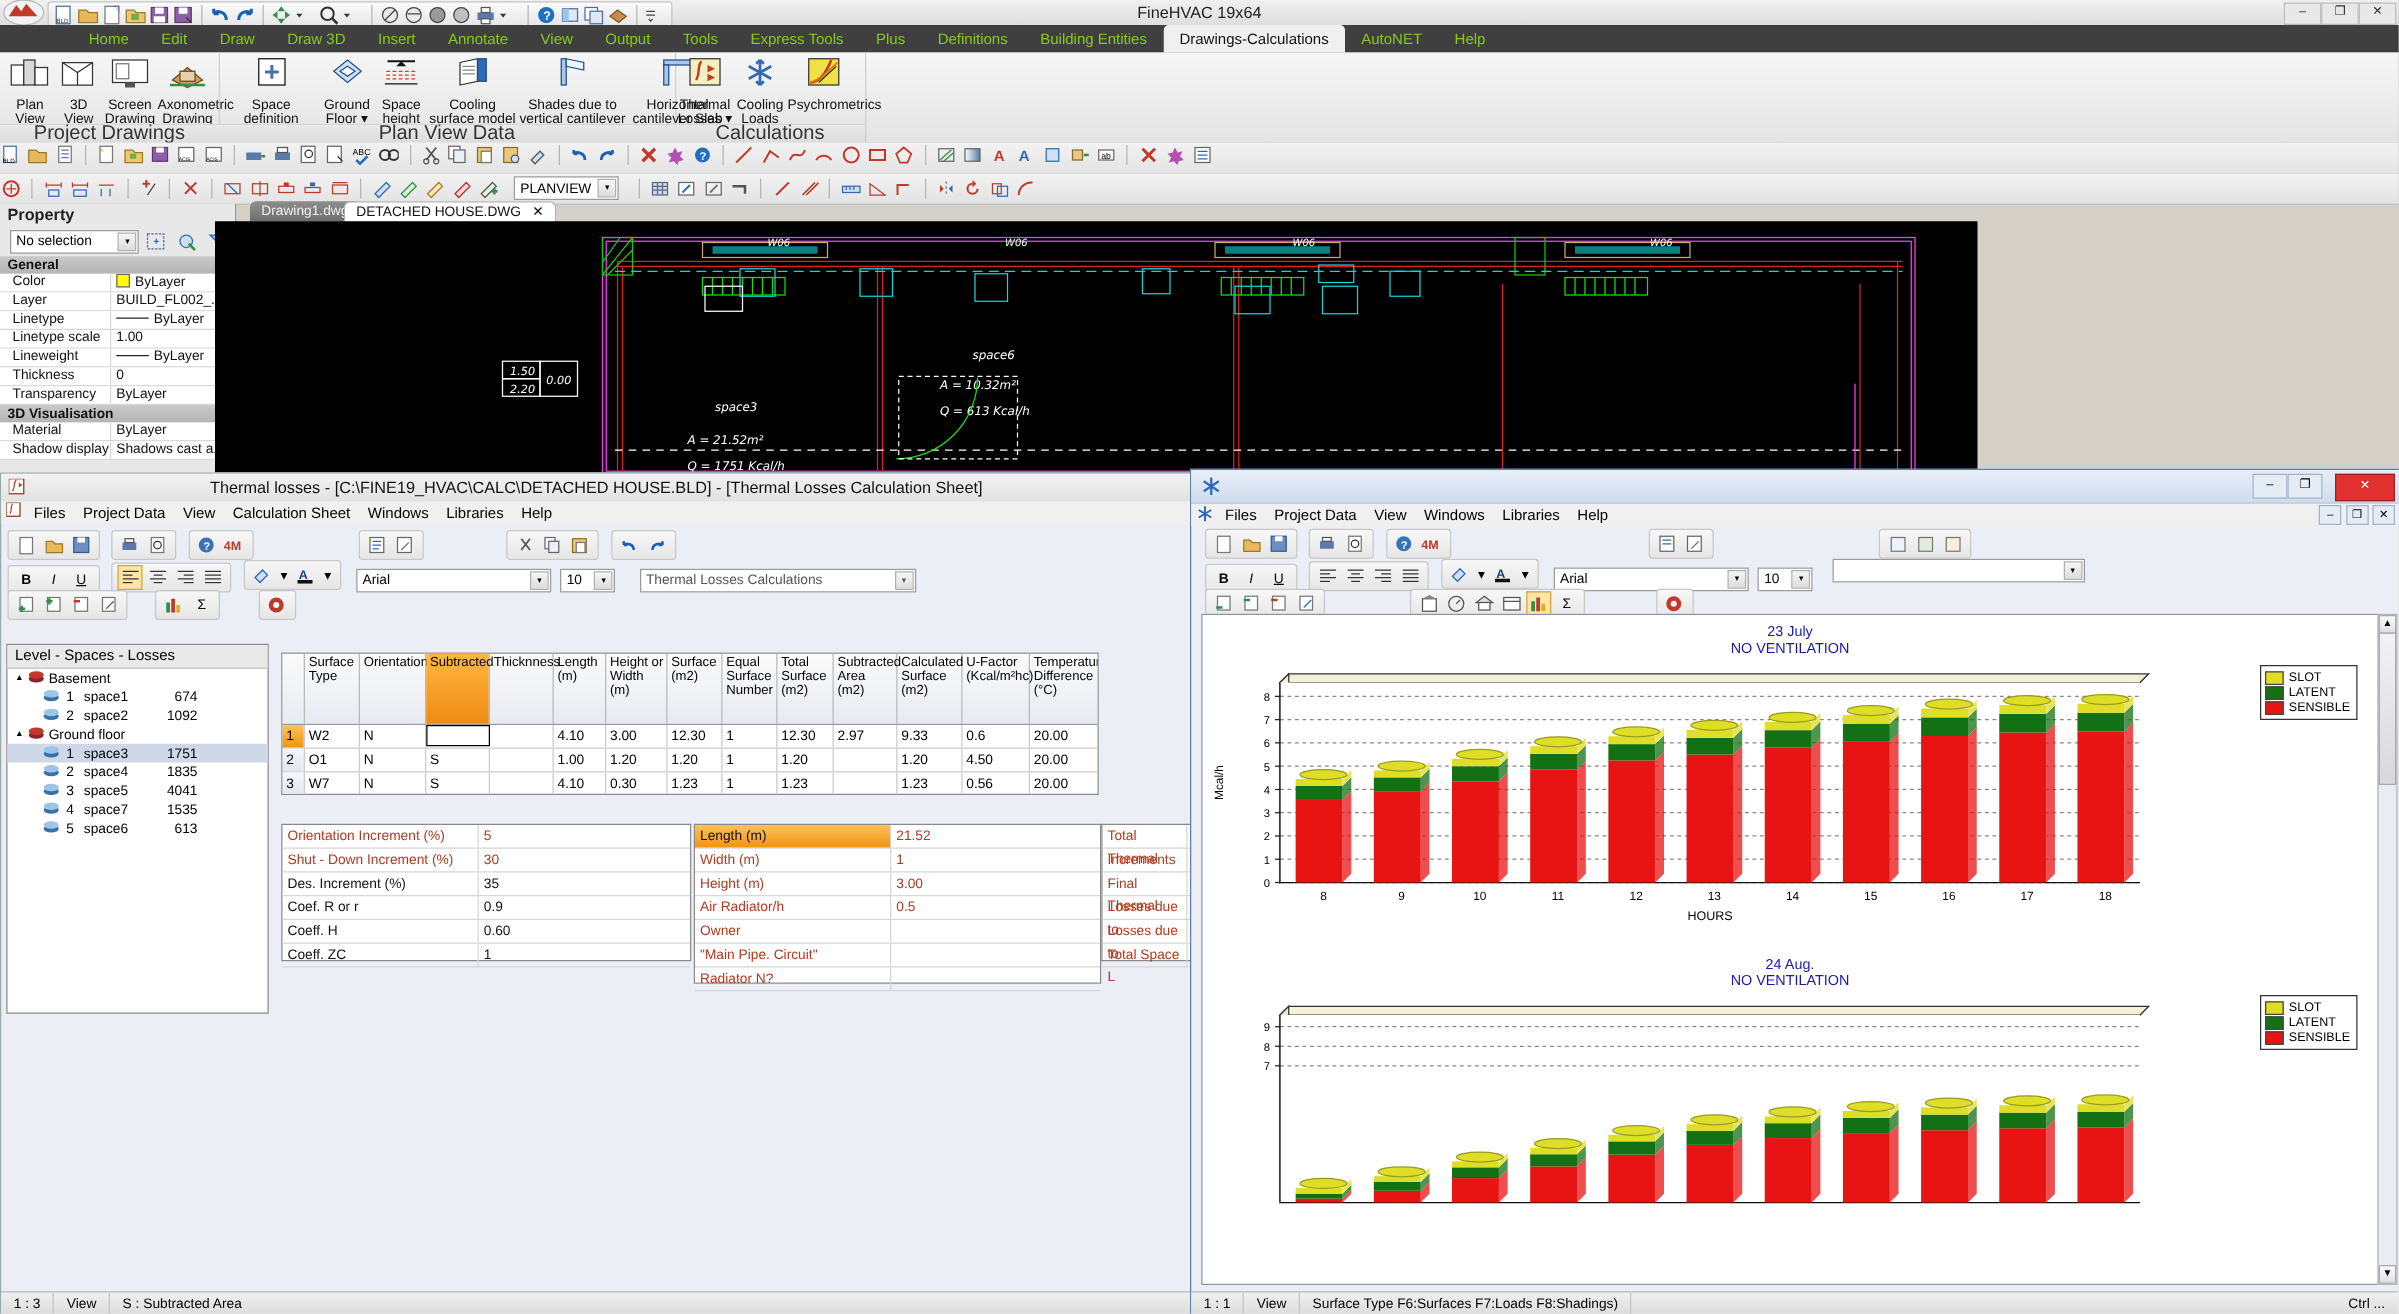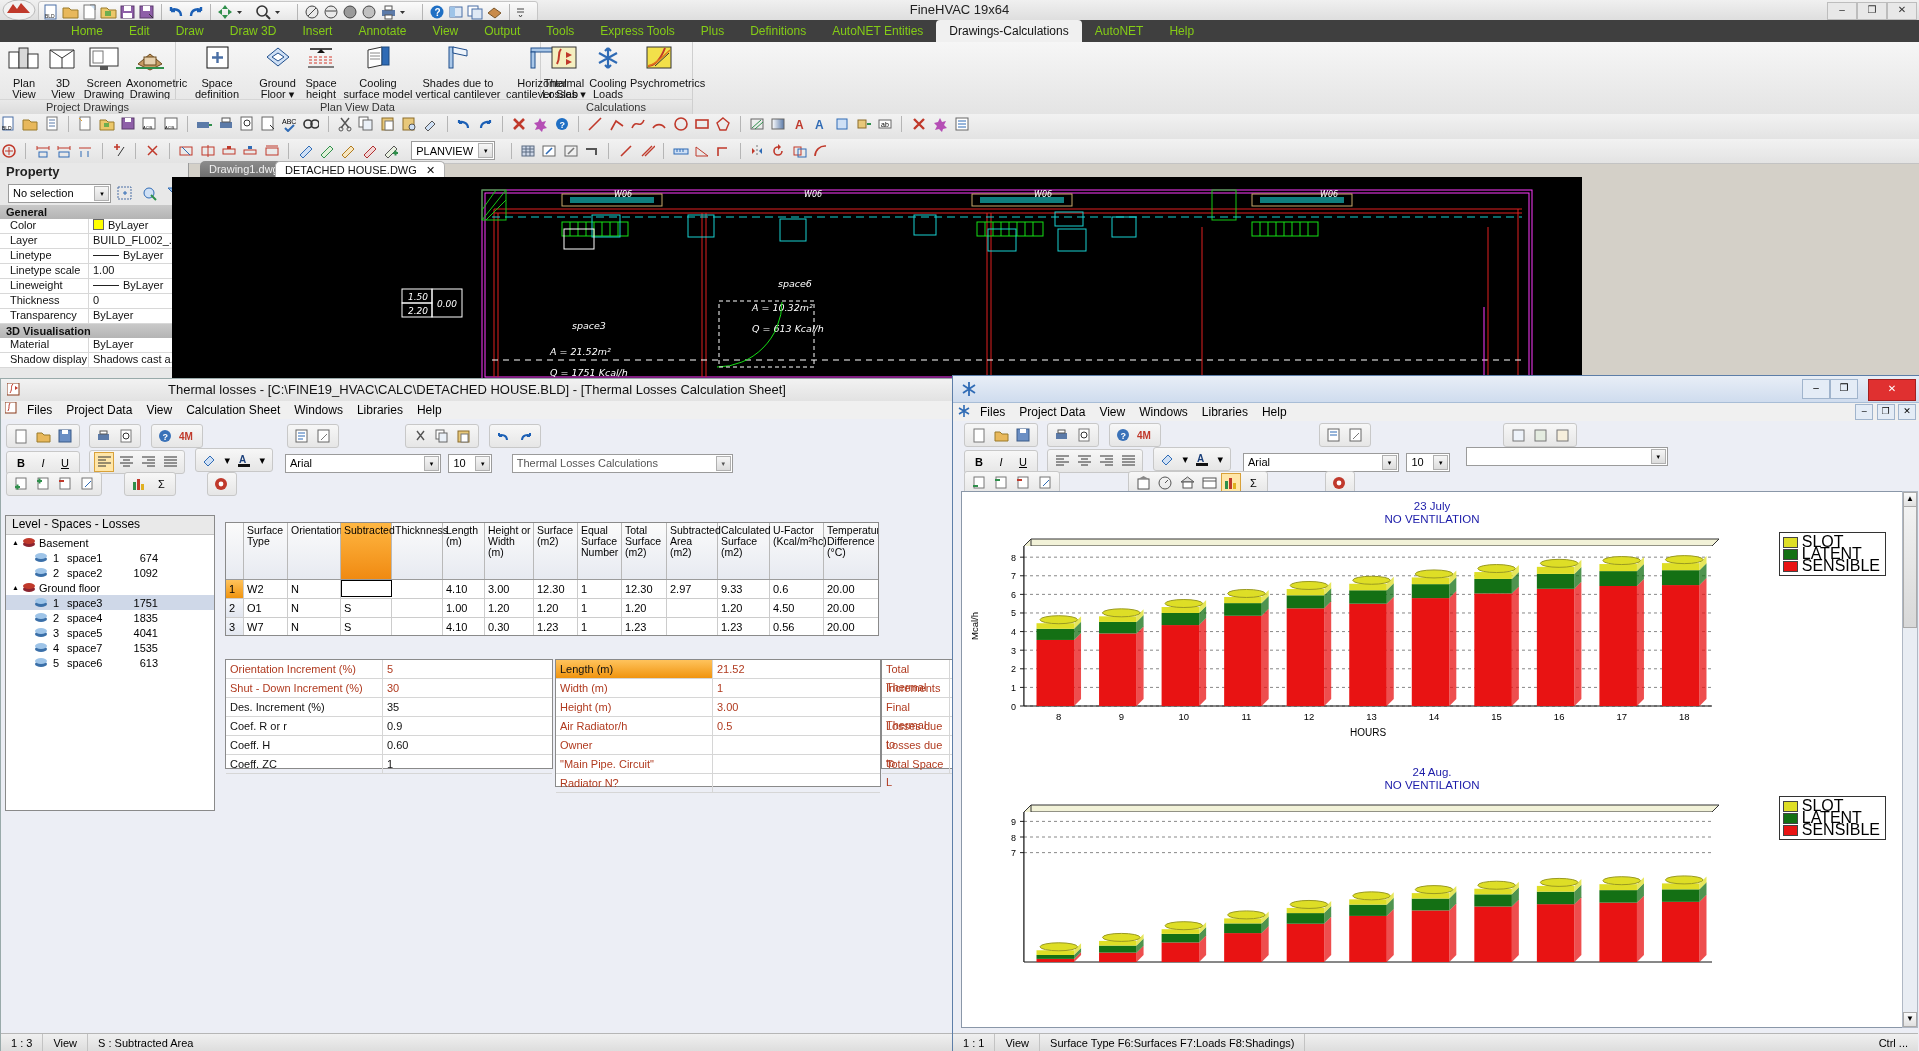--- a/index.html
+++ b/index.html
@@ -17,21 +17,21 @@
   #qat{position:absolute;left:38px;top:1px;height:19px;display:flex;align-items:center;gap:2px;
      background:linear-gradient(#fbfbfb,#e6e6e6);border:1px solid #c6c6c6;border-radius:3px;padding:0 4px;}
   .qicon{width:17px;height:16px;display:inline-block;position:relative;}
   
   #ribbon-tabs{position:absolute;left:0;top:20px;width:1919px;height:22px;background:#3f3f3f;}
   .rtab{position:relative;float:left;height:22px;line-height:22px;padding:0 13px;color:#84cc16;font-size:12px;}
   .rtab.active{background:#f0f0f0;color:#111;border-radius:4px 4px 0 0;}
   #ribbon{position:absolute;left:0;top:42px;width:1919px;height:72px;
     background:linear-gradient(#f6f6f6,#e4e4e4);border-bottom:1px solid #b9b9b9;}
   .rgroup{position:absolute;top:0;height:72px;border-right:1px solid #cfcfcf;}
-  .rgroup .gtitle{position:absolute;bottom:0;left:0;right:0;text-align:center;font-size:11px;color:#333;
+  .rgroup .gtitle{position:absolute;bottom:0;left:0;right:0;text-align:center;font-size:16px;color:#333;
      background:linear-gradient(#e9e9e9,#dcdcdc);height:14px;line-height:14px;border-top:1px solid #d6d6d6;}
   .rbtn{position:absolute;top:2px;text-align:center;font-size:11px;color:#111;line-height:11px;}
   .rbtn .ic{margin:0 auto 2px;display:block;}
   
   .cadtb{position:absolute;left:0;width:1919px;background:linear-gradient(#f2f2f2,#e3e3e3);
      border-bottom:1px solid #c3c3c3;}
   .tbicon{display:inline-block;width:16px;height:16px;margin:2px 1px;vertical-align:middle;}
   .sep{display:inline-block;width:1px;height:16px;background:#b5b5b5;margin:0 4px;vertical-align:middle;}
   
   #prop{position:absolute;left:0;top:163px;width:188px;height:215px;background:#e8e8e8;border-right:1px solid #9a9a9a;}
@@ -89,21 +89,21 @@
      border-top:1px solid #b6b6b6;font-size:11px;display:flex;align-items:center;}
   .statusbar .cell{padding:0 10px;border-right:1px solid #c3c3c3;line-height:18px;height:18px;}
   
   #cl{position:absolute;left:952px;top:375px;width:967px;height:676px;background:#eceef5;border:1px solid #5d7ea8;}
   #cl .clbar{height:26px;background:linear-gradient(#e8eef7,#cfdcee);position:relative;border-bottom:1px solid #a8bdd6;}
   #cl .clbar .t{position:absolute;left:30px;top:5px;font-size:13px;color:#111;}
   .clwbtn{position:absolute;top:3px;width:26px;height:18px;border:1px solid #a0b4cc;background:#e4ecf6;
      font-size:10px;line-height:16px;text-align:center;}
   #chartpane{position:absolute;left:8px;top:115px;width:940px;height:535px;background:#fff;border:1px solid #8a97a8;overflow:hidden;}
   .charttitle{text-align:center;color:#1a1aa8;font-size:11.5px;line-height:13px;}
-  .legend{position:absolute;border:1px solid #333;background:#fff;font-size:16px;padding:3px 5px 3px 3px;}
+  .legend{position:absolute;border:1px solid #333;background:#fff;font-size:10px;padding:3px 5px 3px 3px;}
   .legend .lrow{display:flex;align-items:center;height:12px;}
   .legend .sw{width:13px;height:9px;margin-right:4px;border:1px solid #444;}
 </style>
 </head>
 <body>
 
 <div id="root">
 
   <div id="titlebar">
     <div class="abs" style="left:2px;top:0;width:34px;height:20px;">
@@ -216,21 +216,21 @@
         <div class="rtab">Draw</div>
         <div class="rtab">Draw 3D</div>
         <div class="rtab">Insert</div>
         <div class="rtab">Annotate</div>
         <div class="rtab">View</div>
         <div class="rtab">Output</div>
         <div class="rtab">Tools</div>
         <div class="rtab">Express Tools</div>
         <div class="rtab">Plus</div>
         <div class="rtab">Definitions</div>
-        <div class="rtab">AutoNET Entities</div>
+        <div class="rtab">Building Entities</div>
         <div class="rtab active">Drawings-Calculations</div>
         <div class="rtab">AutoNET</div>
         <div class="rtab">Help</div>
       </div>
   </div>
 
   <div id="ribbon">
 
     <div class="rgroup" style="left:0;width:175px;">
       <div class="rbtn" style="left:4px;width:40px;">

